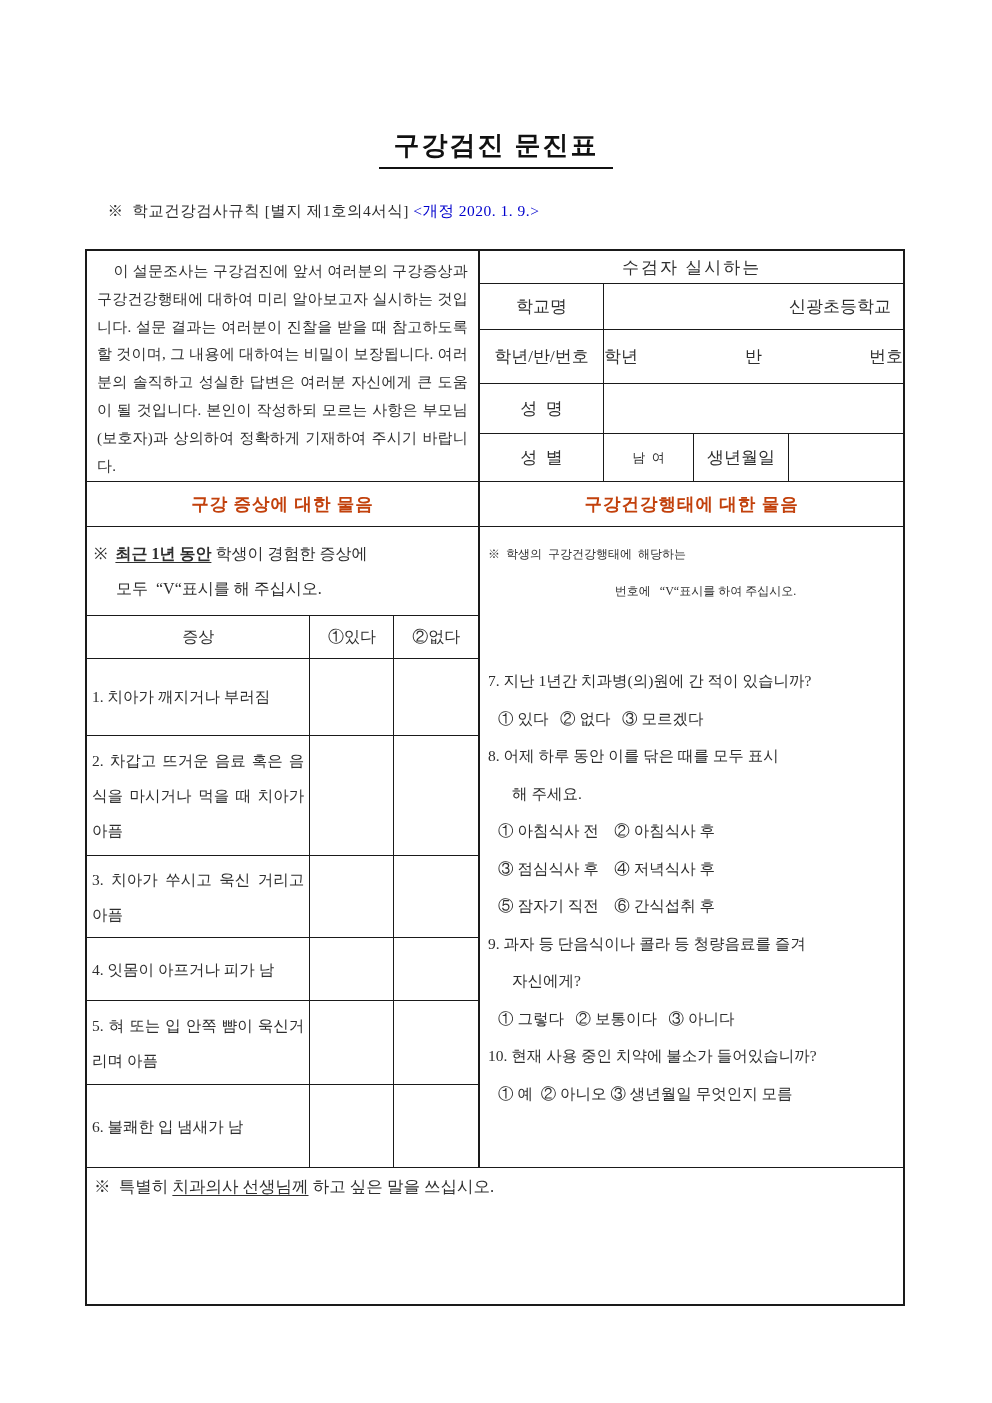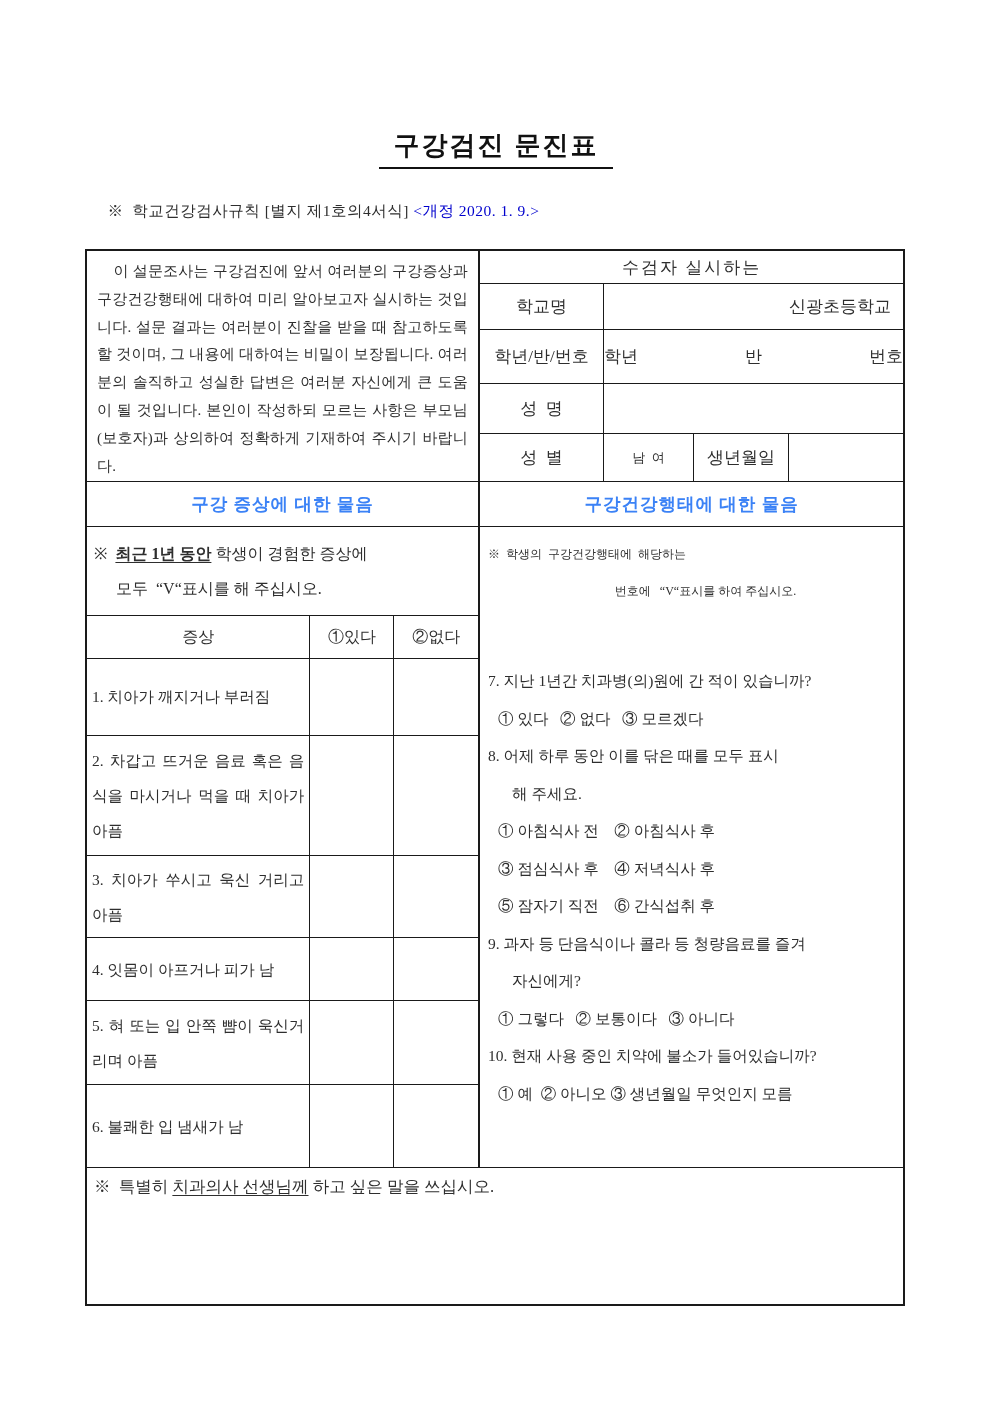--- a/index.html
+++ b/index.html
@@ -83,21 +83,21 @@
   }
   .pi-cell-birth {
     width: 95px; border-right: 1px solid #1a1a1a;
     display: flex; align-items: center; justify-content: center; font-size: 17px;
   }
   .pi-cell-empty { flex: 1; }
 
   
   .section-row {
     height: 45px; display: flex; border-bottom: 1px solid #1a1a1a;
-    font-weight: bold; font-size: 17.5px; letter-spacing: 1px; color: #3b82f6;
+    font-weight: bold; font-size: 17.5px; letter-spacing: 1px; color: #c2410c;
   }
   .sec-left { width: 393px; display: flex; align-items: center; justify-content: center; }
   .sec-right { flex: 1; display: flex; align-items: center; justify-content: center; }
 
   
   .content-row { height: 643px; display: flex; border-bottom: 1px solid #1a1a1a; }
   .content-left { width: 393px; display: flex; flex-direction: column; }
   .sym-instr { height: 88px; padding: 9px 4px 0 7px; font-size: 16px; line-height: 35px; }
   .sym-instr .line2 { padding-left: 22px; }
   .sym-instr b u { text-underline-offset: 3px; }

